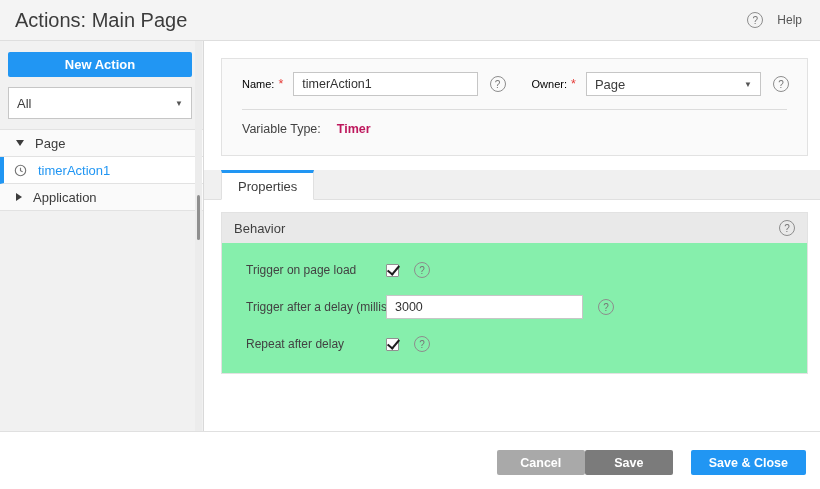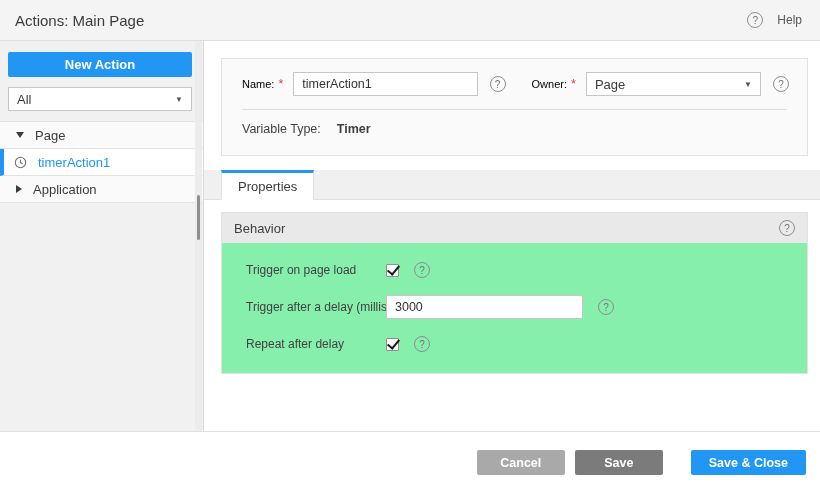--- a/index.html
+++ b/index.html
@@ -3,38 +3,38 @@
 <meta charset="utf-8">
 <style>
   * { margin:0; padding:0; box-sizing:border-box; }
   html,body { background:#fff; }
   body { font-family:"Liberation Sans","DejaVu Sans",sans-serif; color:#424242; }
   .window { position:relative; width:820px; height:489px; background:#fff; overflow:hidden; }
 
   
   .hdr { height:41px; background:#f4f4f4; border-bottom:1px solid #dedede;
          display:flex; align-items:center; justify-content:space-between; padding:0 18px 0 15px; }
-  .hdr h1 { font-size:15px; font-weight:normal; color:#3c3c3c; }
+  .hdr h1 { font-size:20px; font-weight:normal; color:#3c3c3c; }
   .help { display:flex; align-items:center; gap:14px; font-size:12px; color:#565656; cursor:pointer; }
 
   .q-icon { display:inline-flex; align-items:center; justify-content:center;
             width:16px; height:16px; border:1px solid #8d8d8d; border-radius:50%;
             color:#757575; font-size:10px; flex:0 0 auto; }
   .q-icon::before { content:"?"; }
 
   
   .body { display:flex; height:390px; }
 
   
   .side { position:relative; width:204px; background:#f1f1f1; border-right:1px solid #d9d9d9; flex:0 0 auto; }
   .btn-new { display:block; width:184px; height:25px; margin:11px 0 0 8px;
              background:var(--accent,#2196f3); color:#fff; border:none; border-radius:2px;
              font-size:13px; font-weight:bold; font-family:inherit; cursor:pointer; }
   .fake-select { display:flex; align-items:center; justify-content:space-between;
-                 background:#fff; border:1px solid #c6c6c6; height:24px; padding:0 8px;
+                 background:#fff; border:1px solid #c6c6c6; height:32px; padding:0 8px;
                  font-size:13px; color:#3c3c3c; cursor:pointer; }
   .side .fake-select { width:184px; margin:10px 0 0 8px; }
   .caret { font-size:8px; color:#555; }
   .search { display:flex; align-items:center; gap:6px; width:184px; height:24px; margin:9px 0 0 8px;
             background:#fff; border:1px solid #c6c6c6; padding:0 7px; }
   .search input { border:none; outline:none; flex:1; font-size:12.5px; font-family:inherit; color:#424242; min-width:0; background:transparent; }
   .search input::placeholder { color:#9e9e9e; }
 
   .tree { list-style:none; margin-top:10px; border-top:1px solid #e2e2e2; }
   .tree li { display:flex; align-items:center; height:27px; background:#fafafa;
@@ -57,21 +57,21 @@
   .lbl { font-size:11px; color:#000000; white-space:nowrap; }
   .req { color:#e53935; margin-left:4px; font-size:12.5px; }
   .text-input { height:24px; border:1px solid #c6c6c6; background:#fff; padding:0 8px;
                 font-size:12.5px; font-family:inherit; color:#333; outline:none; }
   .name-input { width:200px; margin-left:10px; }
   .owner-select { width:190px; margin-left:10px; height:24px; }
   .gap-q { margin-left:12px; cursor:pointer; }
   .owner-lbl { margin-left:26px; }
   .info-div { border-top:1px solid #dcdcdc; margin:13px 20px 0 20px; }
   .info-row2 { display:flex; align-items:center; padding:12px 20px 0 20px; font-size:12.5px; }
-  .vt-value { margin-left:16px; font-weight:bold; color:#404040; }
+  .vt-value { margin-left:16px; font-weight:bold; color:#be185d; }
 
   .tabs { display:flex; align-items:stretch; height:30px; margin-top:14px;
           background:#f0f0f0; border-bottom:1px solid #e0e0e0; padding-left:17px; }
   .tab { display:flex; align-items:center; padding:0 18px; font-size:13px; color:#5f5f5f; cursor:pointer; }
   .tab.active { background:#fff; border:1px solid #e0e0e0; border-top:3px solid var(--accent,#2196f3);
                 border-bottom:1px solid #fff; margin-bottom:-1px; color:#3c3c3c; padding:8px 16px; }
 
   .group-panel { margin:12px 12px 0 17px; border:1px solid #e2e2e2; }
   .group-hd { display:flex; align-items:center; justify-content:space-between;
               height:30px; background:#e9e9e9; padding:0 12px; font-size:13px; color:#3f3f3f; }
@@ -85,21 +85,21 @@
 
   .checkbox { position:relative; width:13px; height:13px; background:#fdfdfd;
               border:1px solid #919191; border-radius:1px; flex:0 0 auto; cursor:pointer; }
   .checkbox.checked::after { content:""; position:absolute; left:3px; top:-2px;
               width:5px; height:10px; border-right:2px solid #1d1d1d; border-bottom:2px solid #1d1d1d;
               transform:rotate(40deg); }
 
   
   .ftr { height:58px; border-top:1px solid #e0e0e0; background:#fff;
          display:flex; justify-content:flex-end; align-items:flex-start;
-         gap:10px; padding:18px 14px 0 0; }
+         padding:18px 14px 0 0; }
   .btn { height:25px; border:none; border-radius:2px; color:#fff; font-size:12.5px;
          font-weight:bold; font-family:inherit; padding:0 18px; cursor:pointer; }
   .btn-cancel { background:var(--cancel_button,#a9a9a9); min-width:88px; }
   .btn-save { background:var(--save_button,#7b7b7b); min-width:88px; }
   .btn-saveclose { background:var(--accent,#2196f3); min-width:90px;margin-left:18px; }
 
   svg { display:block; flex:0 0 auto; }
 </style>
 </head>
 <body>

